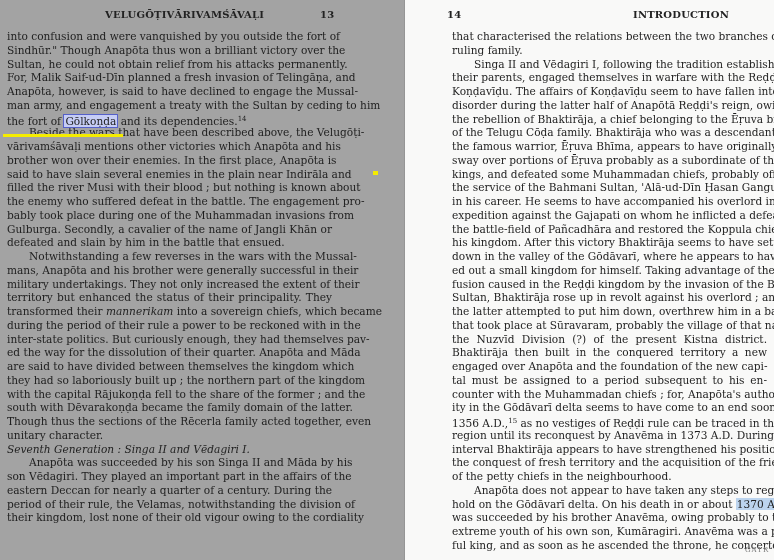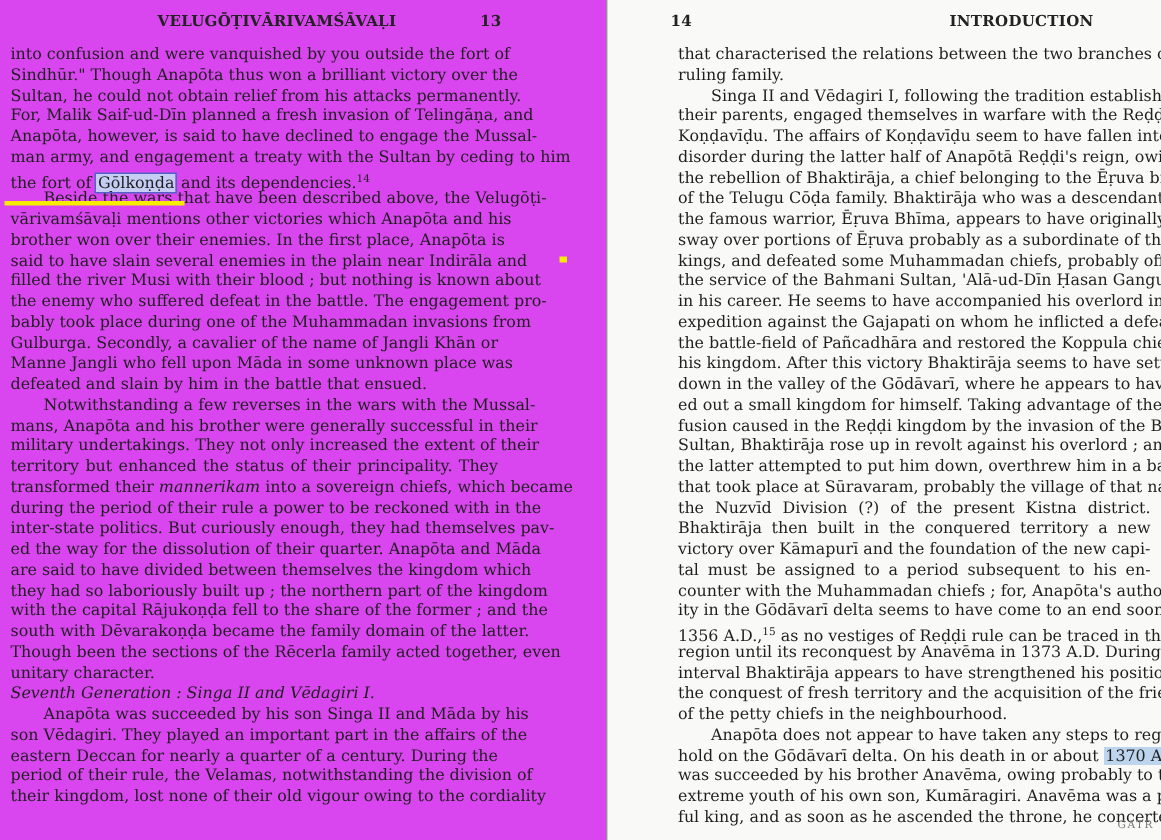--- a/index.html
+++ b/index.html
@@ -3,21 +3,21 @@
 <meta charset="utf-8">
 <style>
   html, body { margin:0; padding:0; }
   body {
     width:774px; height:560px; overflow:hidden; position:relative;
     background:#f7f7f5;
     font-family:"DejaVu Serif", "Liberation Serif", serif;
     color:#1e1e1e;
   }
   .page { position:absolute; top:0; height:560px; }
-  .page-left { left:0; width:404px; background:#d946ef;padding-left:26px; }
+  .page-left { left:0; width:404px; background:#a3a3a3;padding-left:26px; }
   .page-right { left:405px; width:369px; background:#f9f9f8; }
   .gutter {
     position:absolute; left:404px; top:0; width:2px; height:560px;
     background:linear-gradient(to right,#8a8a8a,#b9b9b9);
   }
   .running-head {
     position:absolute; top:9px; font-size:10px; letter-spacing:0.2px;
     font-weight:bold; color:#222;
   }
   .lh-title { left:105px; }
@@ -66,36 +66,35 @@
     <span class="line last"><span>the fort of </span><span class="hl-box">Gōlkoṇḍa</span><span> and its dependencies.</span><span class="sup">14</span></span>
     <span class="gap"></span>
     <span class="line indent">Beside the wars that have been described above, the Velugōṭi-</span>
     <span class="line">vārivamśāvaḷi mentions other victories which Anapōta and his</span>
     <span class="line">brother won over their enemies.  In the first place, Anapōta is</span>
     <span class="line">said to have slain several enemies in the plain near Indirāla and</span>
     <span class="line">filled the river Musi with their blood ; but nothing is known about</span>
     <span class="line">the enemy who suffered defeat in the battle.  The engagement pro-</span>
     <span class="line">bably took place during one of the Muhammadan invasions from</span>
     <span class="line">Gulburga.  Secondly, a cavalier of the name of Jangli Khān or</span>
-    <span class="line">Manne Jangli who fell upon Māda in some unknown place was</span>
     <span class="line last">defeated and slain by him in the battle that ensued.</span>
     <span class="gap"></span>
     <span class="line indent">Notwithstanding a few reverses in the wars with the Mussal-</span>
     <span class="line">mans, Anapōta and his brother were generally successful in their</span>
     <span class="line">military undertakings.  They not only increased the extent of their</span>
     <span class="line">territory but  enhanced the  status of  their principality.   They</span>
     <span class="line"><span>transformed their </span><span class="italic">mannerikam</span><span> into a sovereign chiefs, which became</span></span>
     <span class="line">during the period of their rule a power to be reckoned with in the</span>
     <span class="line">inter-state politics.  But curiously enough, they had themselves pav-</span>
     <span class="line">ed the way for the dissolution of their quarter.  Anapōta and Māda</span>
     <span class="line">are said to have divided between themselves the kingdom which</span>
     <span class="line">they had so laboriously built up ; the northern part of the kingdom</span>
     <span class="line">with the capital Rājukoṇḍa fell to the share of the former ; and the</span>
     <span class="line">south with Dēvarakoṇḍa became the family domain of the latter.</span>
-    <span class="line">Though been the sections of the Rēcerla family acted together, even</span>
+    <span class="line">Though thus the sections of the Rēcerla family acted together, even</span>
     <span class="line last">unitary character.</span>
     <span class="gap"></span>
     <span class="line last italic">Seventh Generation :   Singa II and Vēdagiri I.</span>
     <span class="line indent">Anapōta was succeeded by his son Singa II and Māda by his</span>
     <span class="line">son Vēdagiri.  They played an important part in the affairs of the</span>
     <span class="line">eastern Deccan for  nearly a quarter  of a century.   During the</span>
     <span class="line">period of their rule, the Velamas, notwithstanding the division of</span>
     <span class="line">their kingdom, lost none of their old vigour owing to the cordiality</span>
   </div>
 
@@ -128,21 +127,21 @@
     <span class="line">the battle-field of Pañcadhāra and restored the Koppula chief to</span>
     <span class="line">his kingdom.  After this victory Bhaktirāja seems to have settled</span>
     <span class="line">down in the valley of the Gōdāvarī, where he appears to have carv-</span>
     <span class="line">ed out a small kingdom for himself.  Taking advantage of the con-</span>
     <span class="line">fusion caused in the Reḍḍi kingdom by the invasion of the Bahmani</span>
     <span class="line">Sultan, Bhaktirāja rose up in revolt against his overlord ; and when</span>
     <span class="line">the latter attempted to put him down, overthrew him in a battle</span>
     <span class="line">that took place at Sūravaram, probably the village of that name in</span>
     <span class="line">the  Nuzvīd  Division  (?)  of  the  present  Kistna  district.</span>
     <span class="line">Bhaktirāja  then  built  in  the  conquered  territory  a  new</span>
-    <span class="line">victory  over  Kāmapurī  and  the  foundation  of  the  new  capi-</span>
+    <span class="line">engaged  over  Anapōta  and  the  foundation  of  the  new  capi-</span>
     <span class="line">tal  must  be  assigned  to  a  period  subsequent  to  his  en-</span>
     <span class="line">counter with the Muhammadan chiefs ; for, Anapōta's author-</span>
     <span class="line">ity in the Gōdāvarī delta seems to have come to an end soon after</span>
     <span class="line"><span>1356 A.D.,</span><span class="sup">15</span><span> as no vestiges of Reḍḍi rule can be traced in this</span></span>
     <span class="line">region until its reconquest by Anavēma in 1373 A.D.  During this</span>
     <span class="line">interval Bhaktirāja appears to have strengthened his position by</span>
     <span class="line">the conquest of fresh territory and the acquisition of the friendship</span>
     <span class="line last">of the petty chiefs in the neighbourhood.</span>
     <span class="gap"></span>
     <span class="line indent">Anapōta does not appear to have taken any steps to regain his</span>

